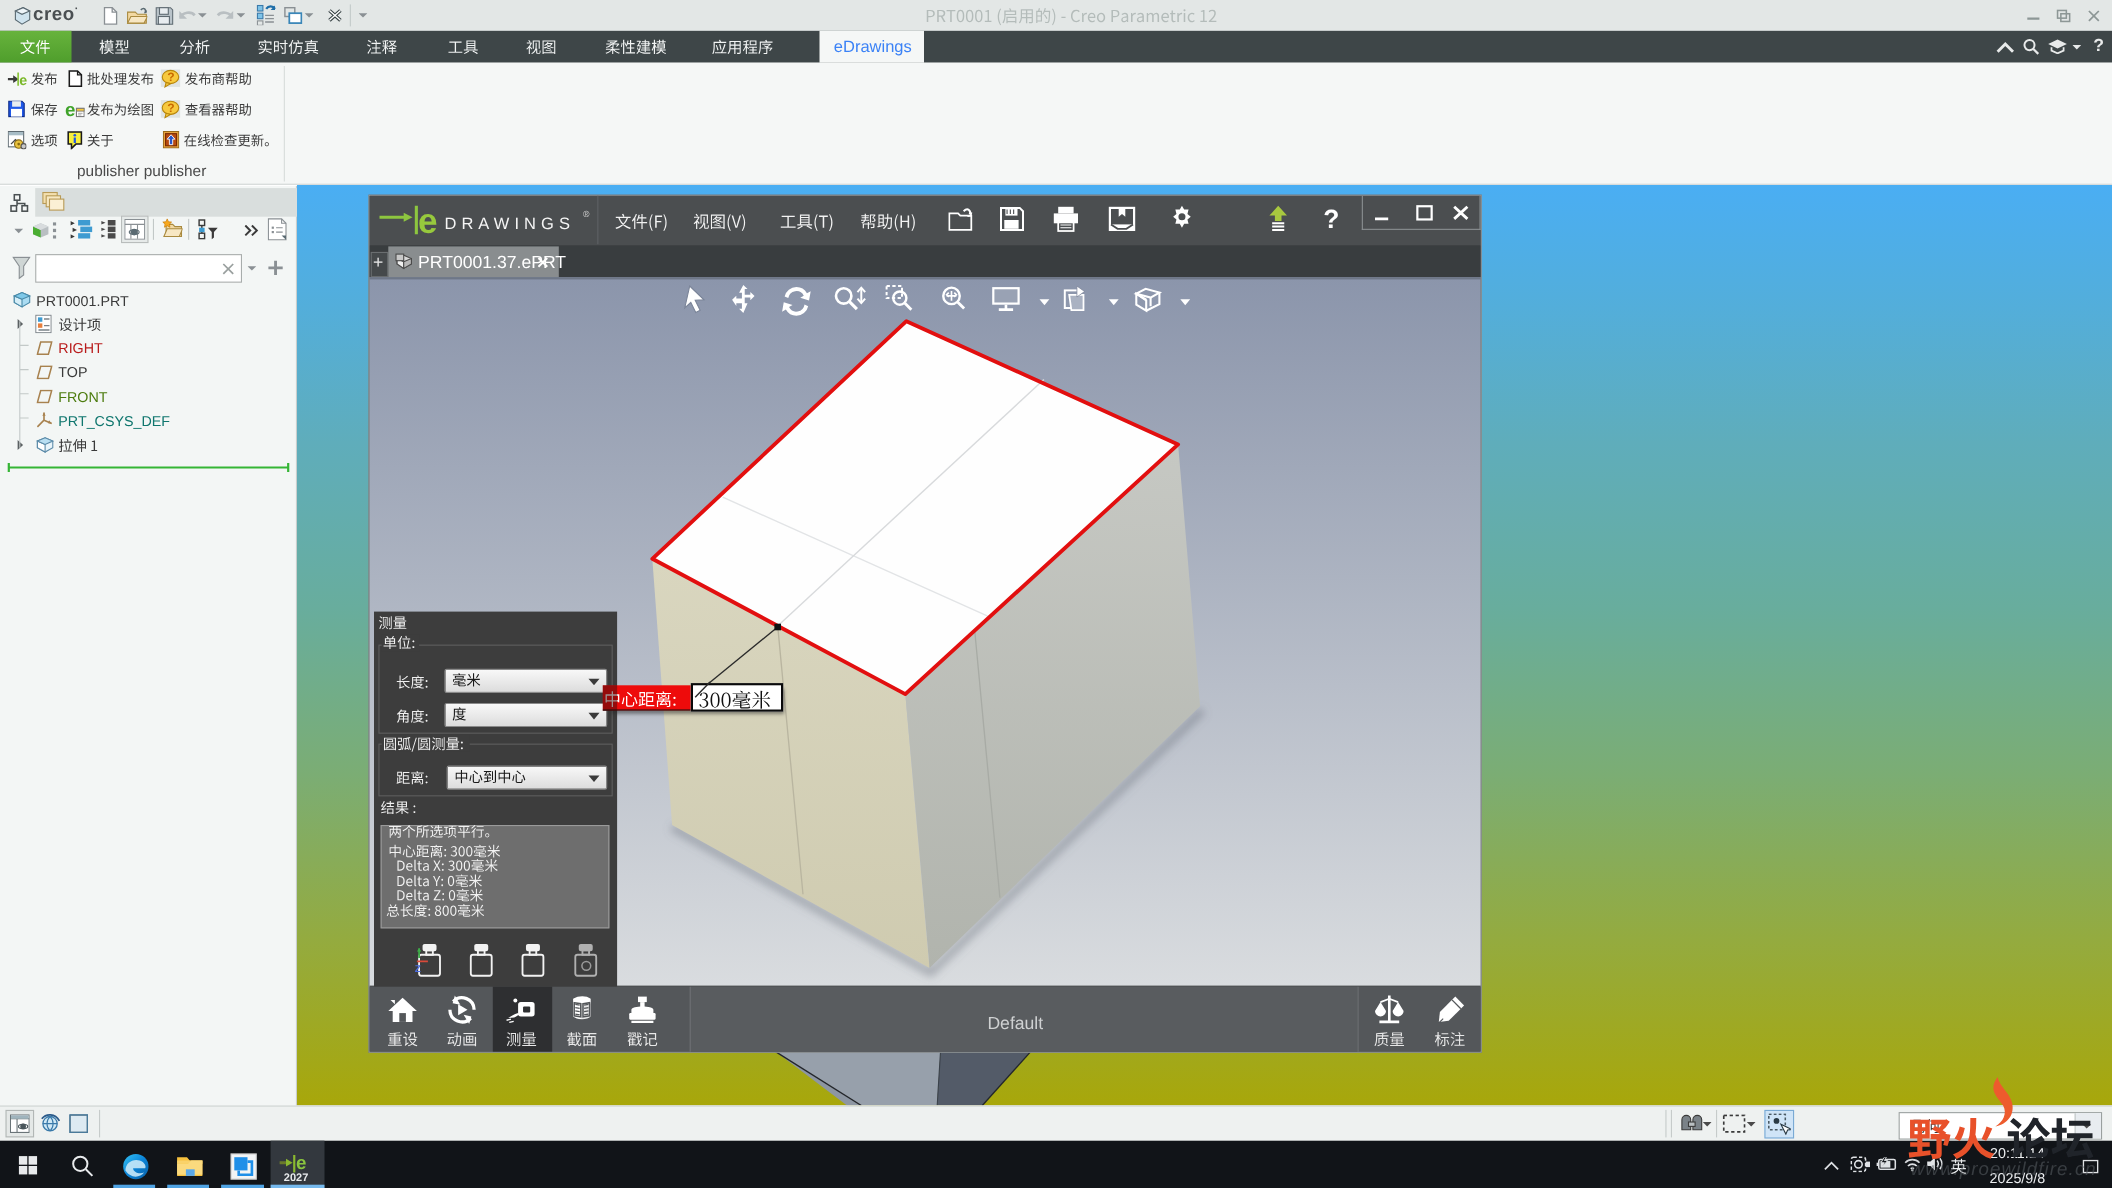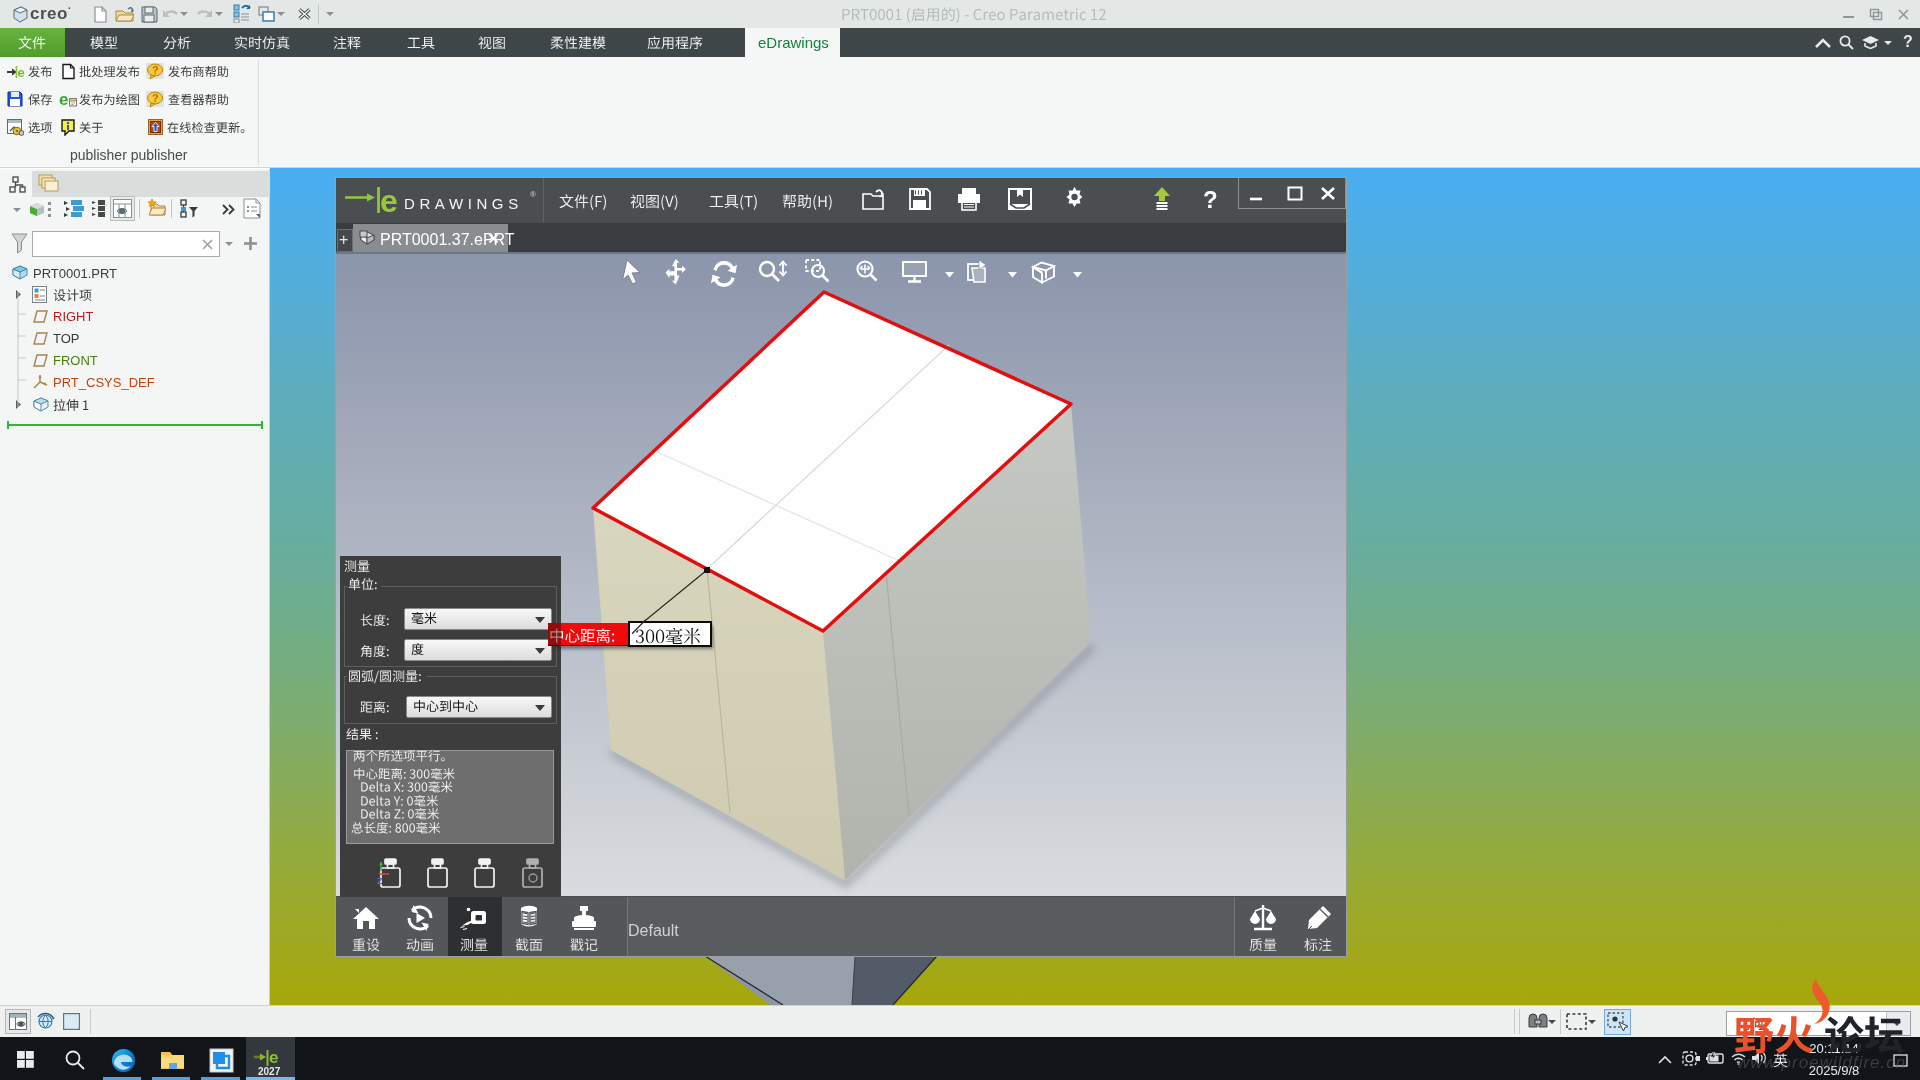--- a/index.html
+++ b/index.html
@@ -100,21 +100,21 @@
 <svg style="position:absolute;left:478.0px;top:34.0px" width="30" height="18" viewBox="0 -14.0 30 18">
       <path fill="#f2f4f4" d="M6.3 -11.1H12.7V-3.6H11.7V-10.2H7.3V-3.6H6.3ZM9.4 -3.9H10.4V-0.4Q10.4 -0.1 10.5 0Q10.6 0.1 10.9 0.1H12Q12.3 0.1 12.4 -0.1Q12.5 -0.3 12.6 -0.8Q12.6 -1.3 12.6 -2.3Q12.8 -2.1 13.1 -2Q13.3 -1.9 13.5 -1.9Q13.4 -0.8 13.3 -0.2Q13.2 0.4 12.9 0.7Q12.6 0.9 12 0.9H10.7Q10 0.9 9.7 0.7Q9.4 0.4 9.4 -0.3ZM8.9 -9.1H9.9V-6.3Q9.9 -5.4 9.8 -4.4Q9.6 -3.4 9.2 -2.4Q8.7 -1.4 7.9 -0.5Q7 0.4 5.6 1.1Q5.6 1 5.5 0.9Q5.3 0.7 5.2 0.6Q5.1 0.4 5 0.3Q6.3 -0.3 7.1 -1.2Q7.9 -2 8.3 -2.9Q8.7 -3.8 8.8 -4.6Q8.9 -5.5 8.9 -6.4ZM0.9 -9.4H4.9V-8.4H0.9ZM2.7 -5.2 3.7 -6.4V1.1H2.7ZM3.7 -6.2Q3.8 -6 4.1 -5.7Q4.4 -5.4 4.7 -5Q5 -4.7 5.3 -4.4Q5.6 -4 5.7 -3.9L5 -3.1Q4.9 -3.3 4.6 -3.7Q4.4 -4 4.1 -4.4Q3.8 -4.8 3.5 -5.1Q3.2 -5.5 3.1 -5.7ZM4.6 -9.4H4.8L5 -9.4L5.6 -9Q5.1 -7.8 4.4 -6.6Q3.7 -5.4 2.8 -4.5Q1.9 -3.5 1 -2.8Q1 -3 0.9 -3.2Q0.8 -3.4 0.7 -3.6Q0.6 -3.8 0.6 -3.9Q1.4 -4.4 2.2 -5.3Q2.9 -6.1 3.6 -7.1Q4.2 -8.1 4.6 -9.1ZM2.2 -11.3 3 -11.7Q3.4 -11.3 3.7 -10.8Q4.1 -10.4 4.3 -10L3.5 -9.4Q3.3 -9.8 2.9 -10.3Q2.5 -10.9 2.2 -11.3Z M15.2 -11.1H26.8V1.1H25.8V-10.2H16.2V1.1H15.2ZM15.8 -0.4H26.4V0.5H15.8ZM19.2 -3.9 19.7 -4.5Q20.3 -4.4 20.9 -4.3Q21.5 -4.1 22.1 -3.9Q22.6 -3.7 23 -3.5L22.6 -2.8Q22.2 -3 21.6 -3.2Q21.1 -3.4 20.4 -3.6Q19.8 -3.8 19.2 -3.9ZM19.8 -9.9 20.7 -9.6Q20.3 -9 19.7 -8.4Q19.2 -7.8 18.6 -7.2Q18 -6.7 17.4 -6.3Q17.4 -6.4 17.2 -6.5Q17.1 -6.7 16.9 -6.8Q16.8 -6.9 16.7 -7Q17.6 -7.5 18.4 -8.3Q19.3 -9.1 19.8 -9.9ZM23.5 -8.8H23.7L23.9 -8.8L24.5 -8.5Q23.9 -7.6 23.1 -6.9Q22.3 -6.2 21.2 -5.6Q20.2 -5.1 19.1 -4.6Q18 -4.2 16.9 -4Q16.9 -4.1 16.8 -4.3Q16.7 -4.4 16.6 -4.6Q16.5 -4.8 16.4 -4.8Q17.5 -5.1 18.5 -5.4Q19.6 -5.8 20.6 -6.2Q21.5 -6.7 22.3 -7.3Q23.1 -7.9 23.5 -8.6ZM19.2 -8Q19.8 -7.3 20.8 -6.7Q21.8 -6.1 23 -5.6Q24.3 -5.2 25.5 -4.9Q25.4 -4.8 25.2 -4.6Q25 -4.3 24.9 -4.1Q23.7 -4.4 22.4 -4.9Q21.2 -5.4 20.1 -6.1Q19.1 -6.8 18.4 -7.7ZM19.5 -8.8H23.9V-8H18.9ZM17.9 -2.1 18.3 -2.8Q19 -2.8 19.8 -2.6Q20.6 -2.5 21.4 -2.3Q22.1 -2.2 22.8 -2Q23.5 -1.8 24 -1.6L23.5 -0.9Q22.9 -1.1 21.9 -1.3Q20.9 -1.6 19.9 -1.8Q18.8 -2 17.9 -2.1Z"></path>
     </svg>
 <svg style="position:absolute;left:550.0px;top:34.0px" width="58" height="18" viewBox="0 -14.0 58 18">
       <path fill="#f2f4f4" d="M0.8 -3.6H13.2V-2.7H0.8ZM2.3 -11.2H10.7V-10.3H2.3ZM1.1 -8.4H12.3V-7.5H1.1ZM6.5 -4.5H7.5V1.1H6.5ZM6 -3.3 6.8 -2.9Q6.2 -2.1 5.3 -1.3Q4.4 -0.6 3.3 -0Q2.3 0.5 1.2 0.9Q1.2 0.8 1 0.6Q0.9 0.4 0.8 0.3Q0.7 0.1 0.5 0Q1.6 -0.3 2.6 -0.8Q3.6 -1.3 4.5 -1.9Q5.4 -2.6 6 -3.3ZM8 -3.2Q8.6 -2.5 9.5 -1.9Q10.4 -1.3 11.4 -0.8Q12.5 -0.3 13.5 -0.1Q13.4 0 13.3 0.2Q13.1 0.4 13 0.5Q12.9 0.7 12.8 0.8Q11.7 0.5 10.7 -0.1Q9.6 -0.6 8.7 -1.3Q7.8 -2 7.1 -2.8ZM6.8 -7.9H7.8V-5.5Q7.8 -5.1 7.7 -4.9Q7.6 -4.7 7.3 -4.6Q7 -4.5 6.5 -4.5Q5.9 -4.5 5.2 -4.5Q5.2 -4.7 5.1 -4.9Q5 -5.2 4.9 -5.3Q5.2 -5.3 5.6 -5.3Q5.9 -5.3 6.2 -5.3Q6.4 -5.3 6.5 -5.3Q6.7 -5.3 6.7 -5.4Q6.8 -5.4 6.8 -5.5ZM11.9 -8.4H12.1L12.3 -8.4L13.1 -8.1Q12.6 -7.4 12 -6.7Q11.3 -5.9 10.8 -5.4L9.8 -5.8Q10.2 -6.1 10.5 -6.5Q10.9 -6.9 11.3 -7.3Q11.6 -7.8 11.9 -8.2ZM6.1 -8.2 6.9 -7.8Q6.5 -7.3 5.8 -6.8Q5.2 -6.3 4.5 -5.8Q3.7 -5.4 3 -5Q2.2 -4.7 1.5 -4.4Q1.4 -4.6 1.2 -4.9Q1 -5.1 0.8 -5.2Q1.8 -5.5 2.8 -6Q3.8 -6.4 4.6 -7Q5.5 -7.6 6.1 -8.2ZM4.2 -9.2 4.8 -9.9Q5.6 -9.7 6.4 -9.5Q7.2 -9.3 8 -9Q8.8 -8.7 9.3 -8.5L8.8 -7.8Q8.2 -8.1 7.5 -8.3Q6.7 -8.6 5.8 -8.9Q5 -9.1 4.2 -9.2ZM10.3 -11.2H10.6L10.8 -11.3L11.5 -10.7Q11 -10.3 10.3 -9.9Q9.6 -9.5 8.8 -9.2Q8.1 -8.8 7.4 -8.6Q7.3 -8.7 7.1 -8.9Q6.9 -9.1 6.8 -9.2Q7.4 -9.4 8.1 -9.7Q8.8 -10 9.4 -10.4Q9.9 -10.7 10.3 -11Z M16.4 -11.8H17.5V1.1H16.4ZM15.1 -9.1 15.9 -9Q15.9 -8.4 15.8 -7.7Q15.7 -7 15.5 -6.4Q15.4 -5.7 15.2 -5.2L14.4 -5.5Q14.6 -6 14.7 -6.6Q14.9 -7.2 15 -7.9Q15.1 -8.5 15.1 -9.1ZM17.6 -9.2 18.3 -9.5Q18.6 -8.9 18.9 -8.3Q19.2 -7.6 19.3 -7.2L18.5 -6.8Q18.4 -7.1 18.3 -7.5Q18.1 -7.9 18 -8.4Q17.8 -8.8 17.6 -9.2ZM20.4 -11.1 21.4 -10.9Q21.3 -9.9 21 -8.9Q20.7 -8 20.4 -7.1Q20.1 -6.3 19.7 -5.6Q19.6 -5.7 19.4 -5.8Q19.2 -5.9 19 -5.9Q18.9 -6 18.7 -6.1Q19.1 -6.7 19.5 -7.5Q19.8 -8.3 20 -9.2Q20.3 -10.2 20.4 -11.1ZM20.4 -8.8H26.9V-7.8H20.1ZM22.7 -11.7H23.8V0.2H22.7ZM19.7 -4.9H26.6V-3.9H19.7ZM18.7 -0.4H27.3V0.6H18.7Z M32.6 -8.7H41.2V-7.8H32.6ZM33.3 -4.8H40.6V-4H33.3ZM32.7 -2.9H41.1V-2.1H32.7ZM36.1 -11.8H37.1V-0.7H36.1ZM33.5 -10.6H40.3V-5.9H33.4V-6.8H39.3V-9.7H33.5ZM28.9 -10.9H32.1V-10H28.9ZM29.9 -6.9H32.1V-6H29.8ZM31.7 -6.9H31.9L32.1 -6.9L32.7 -6.8Q32.4 -3.8 31.5 -1.8Q30.6 0.1 29.3 1.1Q29.2 1 29.1 0.9Q28.9 0.7 28.8 0.6Q28.6 0.5 28.5 0.4Q29.8 -0.5 30.6 -2.3Q31.4 -4 31.7 -6.7ZM29.9 -4.8Q30.3 -3.3 31 -2.4Q31.7 -1.5 32.6 -1Q33.5 -0.5 34.7 -0.4Q35.8 -0.2 37.2 -0.2Q37.3 -0.2 37.7 -0.2Q38.2 -0.2 38.7 -0.2Q39.3 -0.2 39.8 -0.2Q40.4 -0.2 40.8 -0.2Q41.3 -0.2 41.5 -0.2Q41.4 -0.1 41.3 0.1Q41.2 0.3 41.2 0.4Q41.1 0.6 41.1 0.8H40.3H37.1Q35.6 0.8 34.4 0.6Q33.1 0.4 32.1 -0.2Q31.1 -0.8 30.3 -1.8Q29.6 -2.8 29.1 -4.5ZM29.4 -5.5Q29.3 -5.6 29.2 -5.8Q29.2 -5.9 29.1 -6.1Q29 -6.3 28.9 -6.4Q29.1 -6.4 29.4 -6.6Q29.6 -6.9 29.8 -7.2Q30 -7.4 30.3 -8Q30.6 -8.5 31 -9.3Q31.4 -10 31.7 -10.8V-10.9L32.1 -11L32.7 -10.6Q32.1 -9.3 31.4 -8.1Q30.8 -6.9 30.1 -6.1V-6Q30.1 -6 30 -6Q29.9 -5.9 29.7 -5.9Q29.6 -5.8 29.5 -5.7Q29.4 -5.6 29.4 -5.5Z M47 -10.6H55.2V-9.7H47ZM46.8 -2.9H55.2V-2H46.8ZM49.1 -11.8H50.1V-8.6H49.1ZM52.2 -11.8H53.3V-8.6H52.2ZM48.6 -5.8V-4.8H53.5V-5.8ZM48.6 -7.6V-6.6H53.5V-7.6ZM47.6 -8.4H54.5V-4H47.6ZM50.5 -4.2H51.5Q51.4 -3.1 51.2 -2.3Q50.9 -1.5 50.4 -0.8Q49.9 -0.2 49.1 0.3Q48.2 0.8 46.9 1.1Q46.9 0.9 46.7 0.7Q46.5 0.4 46.4 0.3Q47.6 0 48.3 -0.4Q49.1 -0.8 49.5 -1.3Q50 -1.9 50.2 -2.6Q50.4 -3.3 50.5 -4.2ZM51.8 -2.6Q52.2 -1.5 53.2 -0.8Q54.1 -0 55.5 0.2Q55.4 0.3 55.3 0.5Q55.2 0.7 55.1 0.8Q55 1 54.9 1.1Q53.4 0.7 52.4 -0.2Q51.4 -1.1 50.9 -2.4ZM42.7 -9.1H46.9V-8.1H42.7ZM44.4 -11.8H45.5V1.1H44.4ZM44.5 -8.4 45.2 -8.2Q45 -7.4 44.8 -6.5Q44.6 -5.5 44.3 -4.7Q44 -3.8 43.7 -3Q43.4 -2.3 43 -1.7Q42.9 -1.9 42.9 -2.1Q42.8 -2.3 42.6 -2.4Q42.5 -2.6 42.4 -2.8Q42.8 -3.2 43.1 -3.9Q43.4 -4.5 43.7 -5.3Q44 -6.1 44.2 -6.9Q44.4 -7.7 44.5 -8.4ZM45.4 -7.6Q45.5 -7.4 45.8 -7Q46 -6.6 46.3 -6.2Q46.6 -5.7 46.8 -5.3Q47 -4.9 47.1 -4.8L46.5 -4Q46.3 -4.3 46.1 -4.7Q45.9 -5.2 45.7 -5.6Q45.5 -6.1 45.2 -6.5Q45 -6.9 44.9 -7.2Z"></path>
     </svg>
 <svg style="position:absolute;left:647.0px;top:34.0px" width="58" height="18" viewBox="0 -14.0 58 18">
       <path fill="#f2f4f4" d="M2.2 -10H13.2V-9H2.2ZM1.7 -10H2.8V-6.1Q2.8 -5.3 2.7 -4.4Q2.7 -3.4 2.5 -2.4Q2.4 -1.4 2.1 -0.5Q1.9 0.4 1.4 1.2Q1.3 1.1 1.2 1Q1 0.9 0.8 0.8Q0.6 0.7 0.5 0.6Q0.9 -0.1 1.2 -1Q1.4 -1.8 1.5 -2.7Q1.6 -3.7 1.7 -4.5Q1.7 -5.4 1.7 -6.1ZM6.5 -11.6 7.6 -11.9Q7.8 -11.4 8.1 -10.9Q8.3 -10.3 8.5 -10L7.4 -9.6Q7.3 -10 7 -10.6Q6.8 -11.1 6.5 -11.6ZM3.7 -6.9 4.6 -7.2Q4.9 -6.5 5.2 -5.6Q5.5 -4.7 5.8 -3.9Q6.1 -3.1 6.2 -2.5L5.2 -2Q5.1 -2.7 4.8 -3.5Q4.6 -4.4 4.3 -5.2Q4 -6.1 3.7 -6.9ZM6.7 -7.6 7.7 -7.9Q7.9 -7.1 8.2 -6.3Q8.4 -5.4 8.6 -4.6Q8.8 -3.8 8.9 -3.1L7.9 -2.8Q7.8 -3.5 7.6 -4.3Q7.4 -5.1 7.2 -6Q7 -6.9 6.7 -7.6ZM11.5 -8 12.6 -7.6Q12.2 -6.3 11.7 -4.9Q11.1 -3.5 10.5 -2.2Q9.8 -0.9 9.1 0.3Q9 0.1 8.8 -0.1Q8.6 -0.2 8.4 -0.4Q9.1 -1.5 9.7 -2.8Q10.3 -4.1 10.7 -5.4Q11.2 -6.8 11.5 -8ZM2.9 -0.5H13.4V0.5H2.9Z M16.7 -10.8H25.8V-9.8H16.7ZM16.7 -7.5H25.8V-6.5H16.7ZM16.7 -4.2H25.8V-3.2H16.7ZM16.1 -10.8H17.2V-5.7Q17.2 -4.9 17.1 -4Q17 -3.1 16.9 -2.1Q16.7 -1.2 16.3 -0.4Q15.9 0.5 15.3 1.2Q15.2 1.1 15 0.9Q14.9 0.8 14.7 0.7Q14.6 0.6 14.4 0.5Q15 -0.2 15.4 -0.9Q15.7 -1.7 15.9 -2.5Q16 -3.3 16.1 -4.1Q16.1 -5 16.1 -5.7ZM25.4 -10.8H26.4V-0.3Q26.4 0.2 26.3 0.5Q26.1 0.7 25.8 0.9Q25.4 1 24.8 1Q24.2 1.1 23.2 1Q23.1 0.8 23 0.5Q22.9 0.2 22.8 0Q23.3 0 23.8 0Q24.2 0.1 24.5 0Q24.9 0 25 0Q25.2 0 25.3 -0Q25.4 -0.1 25.4 -0.3ZM20.5 -10.4H21.6V1H20.5Z M37 -5.2H38.1V0.4H37ZM33.9 -5.5H41.2V-4.6H33.9ZM33.3 -0.2H41.5V0.7H33.3ZM34.3 -2.9H40.9V-2H34.3ZM35.5 -10.3V-7.7H39.7V-10.3ZM34.5 -11.2H40.7V-6.8H34.5ZM31 -10.6H32V1.1H31ZM28.7 -7.8H33.8V-6.8H28.7ZM31 -7.4 31.7 -7.2Q31.5 -6.4 31.2 -5.6Q30.9 -4.8 30.5 -4Q30.1 -3.3 29.7 -2.6Q29.3 -1.9 28.9 -1.4Q28.9 -1.7 28.7 -1.9Q28.5 -2.2 28.4 -2.4Q28.8 -2.8 29.2 -3.4Q29.5 -4 29.9 -4.7Q30.3 -5.4 30.5 -6.1Q30.8 -6.8 31 -7.4ZM33.1 -11.6 33.8 -10.8Q33.1 -10.5 32.3 -10.3Q31.5 -10.1 30.6 -9.9Q29.7 -9.7 28.9 -9.6Q28.9 -9.8 28.8 -10Q28.7 -10.3 28.6 -10.4Q29.4 -10.6 30.2 -10.7Q31.1 -10.9 31.8 -11.1Q32.5 -11.3 33.1 -11.6ZM32 -6Q32.1 -5.9 32.4 -5.6Q32.6 -5.4 33 -5Q33.3 -4.7 33.5 -4.4Q33.8 -4.2 33.9 -4L33.3 -3.2Q33.2 -3.4 32.9 -3.7Q32.7 -4.1 32.4 -4.4Q32.1 -4.8 31.9 -5.1Q31.6 -5.4 31.5 -5.6Z M46 -8.2H53.1V-7.4H46ZM45.2 -4.7H54.5V-3.8H45.2ZM49.6 -4.3H50.6V-0.1Q50.6 0.4 50.5 0.6Q50.4 0.9 50 1Q49.6 1.1 49 1.1Q48.3 1.1 47.4 1.1Q47.3 0.9 47.2 0.6Q47.1 0.4 47 0.1Q47.5 0.2 48 0.2Q48.4 0.2 48.8 0.2Q49.1 0.2 49.2 0.2Q49.4 0.2 49.5 0.1Q49.6 0 49.6 -0.1ZM54.2 -4.7H54.3L54.5 -4.8L55.3 -4.4Q54.7 -3.7 54.2 -2.9Q53.6 -2.2 53.1 -1.6L52.2 -2Q52.7 -2.5 53.2 -3.2Q53.8 -3.9 54.2 -4.5ZM52.8 -8.2H53.1L53.3 -8.3L54 -7.8Q53.5 -7.3 52.9 -6.8Q52.3 -6.3 51.6 -5.8Q50.9 -5.4 50.2 -5.1Q50.1 -5.2 50 -5.4Q49.8 -5.6 49.7 -5.7Q50.2 -6 50.8 -6.4Q51.4 -6.8 52 -7.2Q52.5 -7.6 52.8 -8ZM44.2 -10.2H55.3V-9.2H44.2ZM43.7 -10.2H44.7V-6.3Q44.7 -5.5 44.7 -4.5Q44.6 -3.6 44.5 -2.6Q44.3 -1.5 44 -0.6Q43.8 0.4 43.3 1.2Q43.2 1.1 43.1 1Q42.9 0.8 42.7 0.7Q42.6 0.6 42.4 0.6Q42.9 -0.2 43.1 -1.1Q43.4 -1.9 43.5 -2.9Q43.6 -3.8 43.6 -4.7Q43.7 -5.5 43.7 -6.3ZM47.2 -6.1 47.8 -6.7Q48.5 -6.5 49.2 -6.1Q50 -5.8 50.7 -5.4Q51.4 -5.1 51.9 -4.8L51.2 -4.1Q50.8 -4.4 50.1 -4.7Q49.4 -5.1 48.6 -5.5Q47.9 -5.8 47.2 -6.1ZM48.6 -11.5 49.6 -11.8Q49.9 -11.4 50.1 -10.9Q50.4 -10.4 50.5 -10L49.5 -9.7Q49.3 -10 49.1 -10.6Q48.8 -11.1 48.6 -11.5Z"></path>
     </svg>
 <div class="ab" style="left:745px;top:28px;width:95px;height:29px;background:#f5f7f6"></div>
-<div class="ab" style="left:758px;top:34px;font-size:15px;color:#15803d">eDrawings</div>
+<div class="ab" style="left:758px;top:34px;font-size:15px;color:#3b82f6">eDrawings</div>
 <svg class="ab" style="left:1814px;top:36px" width="18" height="13">
       <path d="M2 11l7-7 7 7" fill="none" stroke="#e8eaea" stroke-width="2.6"></path>
     </svg>
 <svg class="ab" style="left:1838px;top:34px" width="16" height="16">
       <circle cx="7" cy="7" r="4.6" fill="none" stroke="#e8eaea" stroke-width="1.8"></circle>
       <path d="M10.5 10.5L15 15" stroke="#e8eaea" stroke-width="2"></path>
     </svg>
 <svg class="ab" style="left:1861px;top:35px" width="19" height="14">
       <path d="M9.5 1L1 5l8.5 4L18 5z" fill="#e8eaea"></path>
       <path d="M4 8v3l5.5 2.5L15 11V8" fill="none" stroke="#e8eaea" stroke-width="1.6"></path>
@@ -330,21 +330,21 @@
     </svg>
 <div class="ab" style="left:53px;top:331px;font-size:13px;color:#3a3a3a">TOP</div>
 <svg class="ab" style="left:33px;top:354px" width="15" height="13">
       <polygon points="4,1 14,1 11,12 1,12" fill="none" stroke="#a8824f" stroke-width="1.4"></polygon>
     </svg>
 <div class="ab" style="left:53px;top:353px;font-size:13px;color:#4d7c0f">FRONT</div>
 <svg class="ab" style="left:32px;top:374px" width="16" height="16">
       <path d="M2 14L8 8M8 8v-7M8 8l7 3" fill="none" stroke="#a8824f" stroke-width="1.5"></path>
       <path d="M8 1l-1.5 3h3zM15 11l-3.4-.2 1-2.8z" fill="#a8824f"></path>
     </svg>
-<div class="ab" style="left:53px;top:375px;font-size:13px;color:#c2410c">PRT_CSYS_DEF</div>
+<div class="ab" style="left:53px;top:375px;font-size:13px;color:#0f766e">PRT_CSYS_DEF</div>
 <svg class="ab" style="left:15px;top:400px" width="7" height="9">
       <polygon points="1,0 6,4.5 1,9" fill="#5a6062"></polygon>
     </svg>
 <svg class="ab" style="left:32px;top:396px" width="17" height="16">
       <polygon points="2,5 9,2 16,5 16,11 9,15 2,11" fill="#e8f4fa" stroke="#5a8aa8"></polygon>
       <polygon points="2,5 9,8 9,15 2,11" fill="#fff" stroke="#5a8aa8"></polygon>
       <polygon points="2,5 9,2 16,5 9,8" fill="#b9dff2" stroke="#5a8aa8"></polygon>
     </svg>
 <svg style="position:absolute;left:53px;top:397.0px" width="38" height="17" viewBox="0 -13.0 38 17">
       <path fill="#3a3a3a" d="M5.2 -8.6H12.2V-7.6H5.2ZM6.1 -6.6 7 -6.8Q7.1 -6.1 7.3 -5.4Q7.4 -4.6 7.6 -3.9Q7.7 -3.1 7.8 -2.5Q7.9 -1.8 7.9 -1.3L7 -1Q6.9 -1.6 6.9 -2.2Q6.8 -2.9 6.6 -3.7Q6.5 -4.4 6.4 -5.2Q6.2 -5.9 6.1 -6.6ZM10.2 -6.9 11.3 -6.7Q11.1 -5.9 11 -5Q10.8 -4.2 10.6 -3.3Q10.4 -2.4 10.2 -1.6Q10 -0.7 9.8 -0.1L9 -0.3Q9.2 -1 9.3 -1.8Q9.5 -2.6 9.7 -3.5Q9.9 -4.4 10 -5.3Q10.2 -6.2 10.2 -6.9ZM4.6 -0.4H12.6V0.5H4.6ZM7.6 -10.8 8.5 -11Q8.7 -10.5 8.9 -10Q9.1 -9.4 9.2 -9L8.2 -8.7Q8.2 -9.1 8 -9.7Q7.8 -10.3 7.6 -10.8ZM0.6 -4Q1.4 -4.2 2.4 -4.5Q3.5 -4.8 4.7 -5.2L4.8 -4.3Q3.8 -4 2.7 -3.7Q1.7 -3.3 0.8 -3.1ZM0.7 -8.3H4.7V-7.4H0.7ZM2.3 -10.9H3.3V-0.1Q3.3 0.3 3.2 0.5Q3.1 0.7 2.8 0.8Q2.6 1 2.2 1Q1.8 1 1.2 1Q1.2 0.8 1.1 0.6Q1 0.3 0.9 0.1Q1.3 0.1 1.7 0.1Q2 0.1 2.1 0.1Q2.3 0.1 2.3 -0.1Z M20.7 -10.9H21.6V1H20.7ZM17.2 -8.9H25.2V-2H24.3V-8H18.2V-1.9H17.2ZM17.8 -6.2H24.7V-5.3H17.8ZM17.9 -3.5H24.7V-2.6H17.9ZM16.4 -10.9 17.4 -10.6Q16.9 -9.5 16.4 -8.4Q15.8 -7.3 15.1 -6.4Q14.5 -5.4 13.8 -4.7Q13.7 -4.8 13.6 -5Q13.5 -5.2 13.4 -5.4Q13.3 -5.6 13.2 -5.7Q13.9 -6.3 14.5 -7.2Q15 -8 15.6 -8.9Q16.1 -9.9 16.4 -10.9ZM15.1 -7.5 16 -8.4 16 -8.4V1H15.1Z M30.1 0V-1H32.2V-8.1H30.5V-8.9Q31.1 -9 31.6 -9.1Q32.1 -9.3 32.5 -9.5H33.4V-1H35.3V0Z"></path>
@@ -783,21 +783,21 @@
     </svg>
 <svg style="position:absolute;left:515.0px;top:936.0px" width="30" height="18" viewBox="0 -14.0 30 18">
       <path fill="#e8e8e8" d="M10.1 -11 10.9 -11.5Q11.2 -11.2 11.6 -10.8Q12 -10.5 12.4 -10.1Q12.7 -9.8 12.9 -9.5L12.2 -8.9Q12 -9.2 11.6 -9.6Q11.3 -9.9 10.9 -10.3Q10.5 -10.7 10.1 -11ZM0.7 -8.3H13.3V-7.4H0.7ZM1.3 -10.5H7.5V-9.6H1.3ZM2.5 -4.1H7.5V-3.4H2.5ZM2.5 -2.5H7.5V-1.7H2.5ZM2.4 -0.8H7.8V0.1H2.4ZM3.9 -11.7H5V-7.7H3.9ZM4.8 -5.4H5.7V-0.5H4.8ZM2.8 -7.3 3.6 -7Q3.2 -6 2.6 -5.1Q1.9 -4.1 1.3 -3.4Q1.2 -3.5 1.1 -3.6Q0.9 -3.8 0.8 -3.9Q0.6 -4 0.5 -4Q1.2 -4.6 1.8 -5.5Q2.4 -6.4 2.8 -7.3ZM2.8 -5.9H7.8V-5H2.8V0.8H1.9V-5L2.7 -5.9ZM8.4 -11.7H9.4Q9.4 -9.8 9.5 -8Q9.6 -6.2 9.8 -4.8Q10 -3.3 10.4 -2.3Q10.7 -1.2 11.1 -0.6Q11.5 -0.1 12 -0.1Q12.3 -0.1 12.4 -0.6Q12.5 -1.1 12.6 -2.3Q12.7 -2.1 13 -2Q13.2 -1.8 13.4 -1.8Q13.3 -0.7 13.2 -0.1Q13 0.5 12.7 0.7Q12.4 1 11.9 1Q11.3 1 10.7 0.5Q10.2 0.1 9.8 -0.8Q9.4 -1.6 9.2 -2.8Q8.9 -4 8.7 -5.4Q8.5 -6.8 8.4 -8.4Q8.4 -10 8.4 -11.7ZM11.7 -6.6 12.6 -6.3Q12.2 -4.8 11.5 -3.4Q10.8 -2 9.8 -0.9Q8.9 0.3 7.7 1.1Q7.6 0.9 7.4 0.7Q7.2 0.5 7 0.4Q8.1 -0.3 9 -1.4Q9.9 -2.5 10.6 -3.8Q11.2 -5.2 11.7 -6.6ZM4.4 -7 5.2 -7.3Q5.4 -7 5.7 -6.6Q5.9 -6.1 6 -5.9L5.2 -5.5Q5.1 -5.8 4.9 -6.2Q4.6 -6.6 4.4 -7Z M19 -5.5H22.8V-4.7H19ZM19 -3.1H22.9V-2.2H19ZM16.1 -0.6H26V0.4H16.1ZM15.4 -8.1H26.5V1.1H25.5V-7.1H16.5V1.1H15.4ZM18.5 -7.5H19.4V-0.1H18.5ZM22.4 -7.5H23.4V-0.2H22.4ZM20.3 -10.4 21.5 -10.1Q21.3 -9.4 21.1 -8.6Q20.9 -7.9 20.7 -7.4L19.7 -7.6Q19.8 -8 19.9 -8.5Q20.1 -9 20.2 -9.5Q20.3 -10 20.3 -10.4ZM14.8 -10.8H27.2V-9.8H14.8Z"></path>
     </svg>
 <svg style="position:absolute;left:569.5px;top:936.0px" width="30" height="18" viewBox="0 -14.0 30 18">
       <path fill="#e8e8e8" d="M2.2 -3.9H7.6V-3.3H2.2ZM2.2 -2.3H7.6V-1.6H2.2ZM2.2 -0.6H7.9V0.3H2.2ZM2.7 -5.6H7.9V-4.8H2.7V0.8H1.8V-4.8L2.5 -5.6ZM4.7 -5.2H5.7V-0.1H4.7ZM0.8 -11.3H4.1V-6.8H3.3V-10.5H0.8ZM4.5 -11.3H8V-6.8H7.1V-10.5H4.5ZM2.6 -6.9 3.5 -6.6Q3.2 -5.9 2.8 -5.2Q2.4 -4.5 2 -3.9Q1.5 -3.3 1.1 -2.8Q1 -2.9 0.9 -3.1Q0.8 -3.2 0.7 -3.4Q0.6 -3.5 0.5 -3.6Q1.1 -4.2 1.7 -5.1Q2.2 -6 2.6 -6.9ZM8.2 -7.6 13.3 -8.3 13.4 -7.4 8.3 -6.7ZM10.8 -11 11.6 -11.4Q12 -10.9 12.4 -10.2Q12.8 -9.6 13 -9.2L12.2 -8.7Q12.1 -9 11.9 -9.4Q11.6 -9.8 11.4 -10.2Q11.1 -10.6 10.8 -11ZM12.3 -6.6 13.1 -6.1Q12.8 -5.1 12.3 -4.1Q11.8 -3.1 11.1 -2.1Q10.5 -1.2 9.8 -0.4Q9 0.4 8.2 0.9Q8.1 0.7 7.9 0.5Q7.7 0.3 7.5 0.2Q8.2 -0.3 9 -1Q9.7 -1.8 10.4 -2.7Q11 -3.6 11.5 -4.6Q12 -5.6 12.3 -6.6ZM9.4 -11.7H10.3Q10.4 -9.8 10.5 -8.1Q10.6 -6.4 10.7 -5Q10.9 -3.6 11.1 -2.5Q11.3 -1.4 11.6 -0.8Q11.9 -0.2 12.3 -0.2Q12.5 -0.2 12.6 -0.8Q12.7 -1.3 12.8 -2.3Q12.9 -2.2 13 -2.1Q13.2 -2 13.3 -1.9Q13.5 -1.8 13.5 -1.8Q13.4 -0.7 13.2 -0.1Q13 0.5 12.7 0.8Q12.5 1 12.2 1Q11.6 1 11.1 0.3Q10.7 -0.3 10.4 -1.4Q10 -2.6 9.8 -4.2Q9.6 -5.8 9.5 -7.7Q9.4 -9.6 9.4 -11.7ZM0.7 -7.8Q1.3 -8 2 -8.3Q2.8 -8.6 3.6 -8.9L3.8 -8.2Q3 -7.9 2.3 -7.6Q1.6 -7.3 1 -7ZM1 -9.7 1.5 -10.2Q1.8 -9.9 2.1 -9.6Q2.5 -9.3 2.7 -9.1L2.2 -8.5Q2 -8.8 1.6 -9.1Q1.3 -9.4 1 -9.7ZM4.4 -6.5 5.3 -6.8Q5.5 -6.5 5.7 -6.1Q5.8 -5.6 5.9 -5.3L5 -5Q5 -5.3 4.8 -5.8Q4.6 -6.2 4.4 -6.5ZM4.5 -7.8Q5.1 -8 5.8 -8.4Q6.6 -8.7 7.4 -9L7.6 -8.3Q6.8 -7.9 6.1 -7.6Q5.4 -7.3 4.8 -7ZM4.8 -9.7 5.3 -10.2Q5.6 -10 5.9 -9.7Q6.3 -9.4 6.5 -9.2L6 -8.6Q5.8 -8.8 5.4 -9.2Q5.1 -9.5 4.8 -9.7Z M15.7 -10.8 16.5 -11.4Q16.9 -11.1 17.3 -10.7Q17.7 -10.3 18.1 -9.9Q18.4 -9.6 18.7 -9.3L17.9 -8.5Q17.7 -8.8 17.3 -9.2Q17 -9.6 16.5 -10Q16.1 -10.4 15.7 -10.8ZM16.8 0.8 16.6 -0.2 16.9 -0.6 19.4 -2.3Q19.4 -2.1 19.5 -1.8Q19.6 -1.5 19.7 -1.4Q18.8 -0.8 18.3 -0.4Q17.8 0 17.5 0.3Q17.1 0.5 17 0.6Q16.9 0.7 16.8 0.8ZM14.6 -7.4H17.6V-6.3H14.6ZM16.8 0.8Q16.7 0.7 16.6 0.6Q16.5 0.4 16.4 0.3Q16.3 0.1 16.2 0.1Q16.4 -0.1 16.6 -0.4Q16.9 -0.8 16.9 -1.3V-7.4H17.9V-0.5Q17.9 -0.5 17.8 -0.4Q17.7 -0.3 17.5 -0.2Q17.4 -0 17.2 0.2Q17 0.4 16.9 0.5Q16.8 0.7 16.8 0.8ZM20.6 -6.2H26V-5.2H20.6ZM20.1 -6.2H21.2V-0.8Q21.2 -0.4 21.4 -0.2Q21.6 -0.1 22.3 -0.1Q22.4 -0.1 22.7 -0.1Q23 -0.1 23.4 -0.1Q23.8 -0.1 24.2 -0.1Q24.6 -0.1 24.9 -0.1Q25.2 -0.1 25.4 -0.1Q25.8 -0.1 26 -0.3Q26.2 -0.4 26.3 -1Q26.4 -1.5 26.5 -2.4Q26.6 -2.4 26.8 -2.3Q26.9 -2.2 27.1 -2.1Q27.3 -2 27.5 -2Q27.4 -0.9 27.2 -0.2Q27 0.4 26.6 0.7Q26.2 0.9 25.4 0.9Q25.3 0.9 25 0.9Q24.7 0.9 24.2 0.9Q23.8 0.9 23.4 0.9Q23 0.9 22.6 0.9Q22.3 0.9 22.2 0.9Q21.4 0.9 21 0.8Q20.5 0.6 20.3 0.3Q20.1 -0.1 20.1 -0.8ZM19.9 -10.8H26.5V-4.5H25.4V-9.7H19.9Z"></path>
     </svg>
 <div class="ab" style="left:627px;top:897px;width:1px;height:59px;background:#74777a"></div>
 <div class="ab" style="left:1234px;top:897px;width:1px;height:59px;background:#74777a"></div>
 <div class="ab" style="left:628px;top:897px;width:606px;height:59px;background:#595c5f"></div>
-<div class="ab" style="left:628px;top:922px;width:590px;text-align:left;font-size:16px;color:#cfd1d2">Default</div>
+<div class="ab" style="left:628px;top:922px;width:590px;text-align:center;font-size:16px;color:#cfd1d2">Default</div>
 <svg style="position:absolute;left:1249.0px;top:936.0px" width="30" height="18" viewBox="0 -14.0 30 18">
       <path fill="#e8e8e8" d="M2.8 -8.8H13.3V-7.8H2.8ZM7.6 -10.5 8.7 -10.4Q8.6 -9.7 8.5 -9Q8.5 -8.2 8.4 -7.4Q8.3 -6.7 8.2 -6.1H7.2Q7.2 -6.7 7.3 -7.5Q7.4 -8.2 7.5 -9Q7.5 -9.8 7.6 -10.5ZM8.3 -1 9.1 -1.6Q9.8 -1.3 10.5 -1Q11.3 -0.7 12 -0.3Q12.7 0 13.2 0.3L12.5 1Q12 0.7 11.3 0.4Q10.6 0 9.8 -0.4Q9 -0.7 8.3 -1ZM11.6 -11.7 12.5 -10.9Q11.5 -10.6 10.2 -10.5Q9 -10.3 7.6 -10.2Q6.3 -10 4.9 -10Q3.5 -9.9 2.2 -9.8Q2.2 -10 2.1 -10.3Q2 -10.6 2 -10.7Q3.2 -10.8 4.6 -10.9Q5.9 -11 7.2 -11.1Q8.5 -11.2 9.7 -11.3Q10.8 -11.5 11.6 -11.7ZM2 -10.7H3V-6.8Q3 -6 2.9 -5Q2.9 -3.9 2.7 -2.9Q2.6 -1.9 2.2 -0.9Q1.9 0.1 1.4 1Q1.3 0.9 1.2 0.8Q1 0.7 0.8 0.6Q0.6 0.5 0.5 0.4Q1 -0.4 1.3 -1.3Q1.6 -2.2 1.7 -3.2Q1.9 -4.2 1.9 -5.1Q2 -6 2 -6.8ZM7.6 -4.9H8.7V-3.6Q8.7 -3.2 8.6 -2.7Q8.5 -2.2 8.2 -1.7Q7.9 -1.2 7.4 -0.7Q6.8 -0.2 5.9 0.2Q5 0.7 3.7 1.1Q3.6 1 3.5 0.8Q3.4 0.7 3.2 0.5Q3.1 0.4 3 0.3Q4.3 -0 5.1 -0.4Q6 -0.8 6.5 -1.2Q7 -1.7 7.2 -2.1Q7.4 -2.5 7.5 -2.9Q7.6 -3.3 7.6 -3.6ZM4.1 -6.4H12.2V-1.5H11.1V-5.5H5.1V-1.6H4.1Z M17.5 -9.3V-8.5H24.5V-9.3ZM17.5 -10.7V-9.9H24.5V-10.7ZM16.5 -11.3H25.5V-7.9H16.5ZM17.2 -3.8V-3H24.9V-3.8ZM17.2 -5.2V-4.4H24.9V-5.2ZM16.2 -5.9H25.9V-2.4H16.2ZM20.5 -5.6H21.5V0.4H20.5ZM14.7 -7.3H27.3V-6.5H14.7ZM15.8 -1.6H26.2V-0.9H15.8ZM14.7 -0H27.4V0.8H14.7Z"></path>
     </svg>
 <svg style="position:absolute;left:1304.0px;top:936.0px" width="30" height="18" viewBox="0 -14.0 30 18">
       <path fill="#e8e8e8" d="M6.5 -10.7H12.6V-9.7H6.5ZM5.9 -7.3H13.4V-6.4H5.9ZM8.9 -6.9H10V-0.2Q10 0.2 9.9 0.5Q9.7 0.7 9.4 0.9Q9.1 1 8.6 1Q8.1 1.1 7.4 1.1Q7.4 0.8 7.3 0.5Q7.2 0.2 7.1 -0Q7.6 -0 8.1 -0Q8.5 0 8.6 -0Q8.8 -0 8.8 -0.1Q8.9 -0.1 8.9 -0.3ZM10.9 -4.5 11.8 -4.8Q12.2 -4.1 12.5 -3.4Q12.8 -2.6 13 -1.9Q13.3 -1.1 13.4 -0.6L12.4 -0.2Q12.3 -0.8 12.1 -1.5Q11.9 -2.3 11.6 -3.1Q11.2 -3.9 10.9 -4.5ZM6.9 -4.8 7.8 -4.6Q7.6 -3.8 7.3 -3Q7 -2.2 6.7 -1.5Q6.3 -0.8 5.9 -0.2Q5.9 -0.3 5.7 -0.4Q5.5 -0.5 5.4 -0.6Q5.2 -0.7 5.1 -0.8Q5.7 -1.6 6.1 -2.6Q6.6 -3.7 6.9 -4.8ZM0.7 -8.8H5.7V-7.8H0.7ZM2.8 -11.8H3.9V1.1H2.8ZM2.7 -8.2 3.4 -8Q3.2 -7.2 3 -6.4Q2.7 -5.5 2.4 -4.7Q2.1 -3.9 1.7 -3.2Q1.3 -2.5 0.9 -2Q0.9 -2.2 0.8 -2.3Q0.7 -2.5 0.5 -2.7Q0.4 -2.9 0.3 -3Q0.8 -3.6 1.3 -4.5Q1.7 -5.3 2.1 -6.3Q2.5 -7.3 2.7 -8.2ZM3.8 -7.5Q3.9 -7.4 4.2 -7Q4.5 -6.7 4.8 -6.3Q5.1 -5.9 5.4 -5.5Q5.7 -5.2 5.8 -5L5.1 -4.2Q5 -4.5 4.8 -4.9Q4.5 -5.2 4.2 -5.7Q3.9 -6.1 3.7 -6.5Q3.4 -6.8 3.3 -7Z M19.2 -4.9H26.6V-3.9H19.2ZM18.2 -0.3H27.5V0.7H18.2ZM18.7 -9.1H27.1V-8.1H18.7ZM22.4 -8.5H23.4V0.2H22.4ZM15.3 -10.8 15.9 -11.6Q16.4 -11.4 16.9 -11.1Q17.4 -10.9 17.8 -10.6Q18.3 -10.4 18.6 -10.1L18 -9.3Q17.7 -9.5 17.2 -9.8Q16.8 -10.1 16.3 -10.3Q15.8 -10.6 15.3 -10.8ZM14.6 -7 15.2 -7.7Q15.6 -7.6 16.1 -7.3Q16.6 -7 17 -6.8Q17.5 -6.5 17.8 -6.3L17.2 -5.4Q16.9 -5.7 16.5 -5.9Q16 -6.2 15.5 -6.5Q15 -6.7 14.6 -7ZM15 0.2Q15.4 -0.3 15.8 -1Q16.3 -1.8 16.8 -2.6Q17.3 -3.5 17.7 -4.3L18.4 -3.6Q18.1 -2.8 17.6 -2Q17.2 -1.2 16.7 -0.5Q16.3 0.3 15.9 1ZM21.7 -11.5 22.6 -11.8Q23 -11.3 23.3 -10.6Q23.7 -10 23.9 -9.5L22.8 -9.1Q22.7 -9.6 22.4 -10.3Q22 -10.9 21.7 -11.5Z"></path>
     </svg>
 <svg class="ab" style="left:350px;top:905px" width="32" height="26">
       <path d="M16 2L3 14h4v10h18V14h4z" fill="#fff"></path>
       <rect x="13" y="16" width="6" height="8" fill="#54575a"></rect>
       <path d="M5 4h4v4" fill="#fff"></path>

